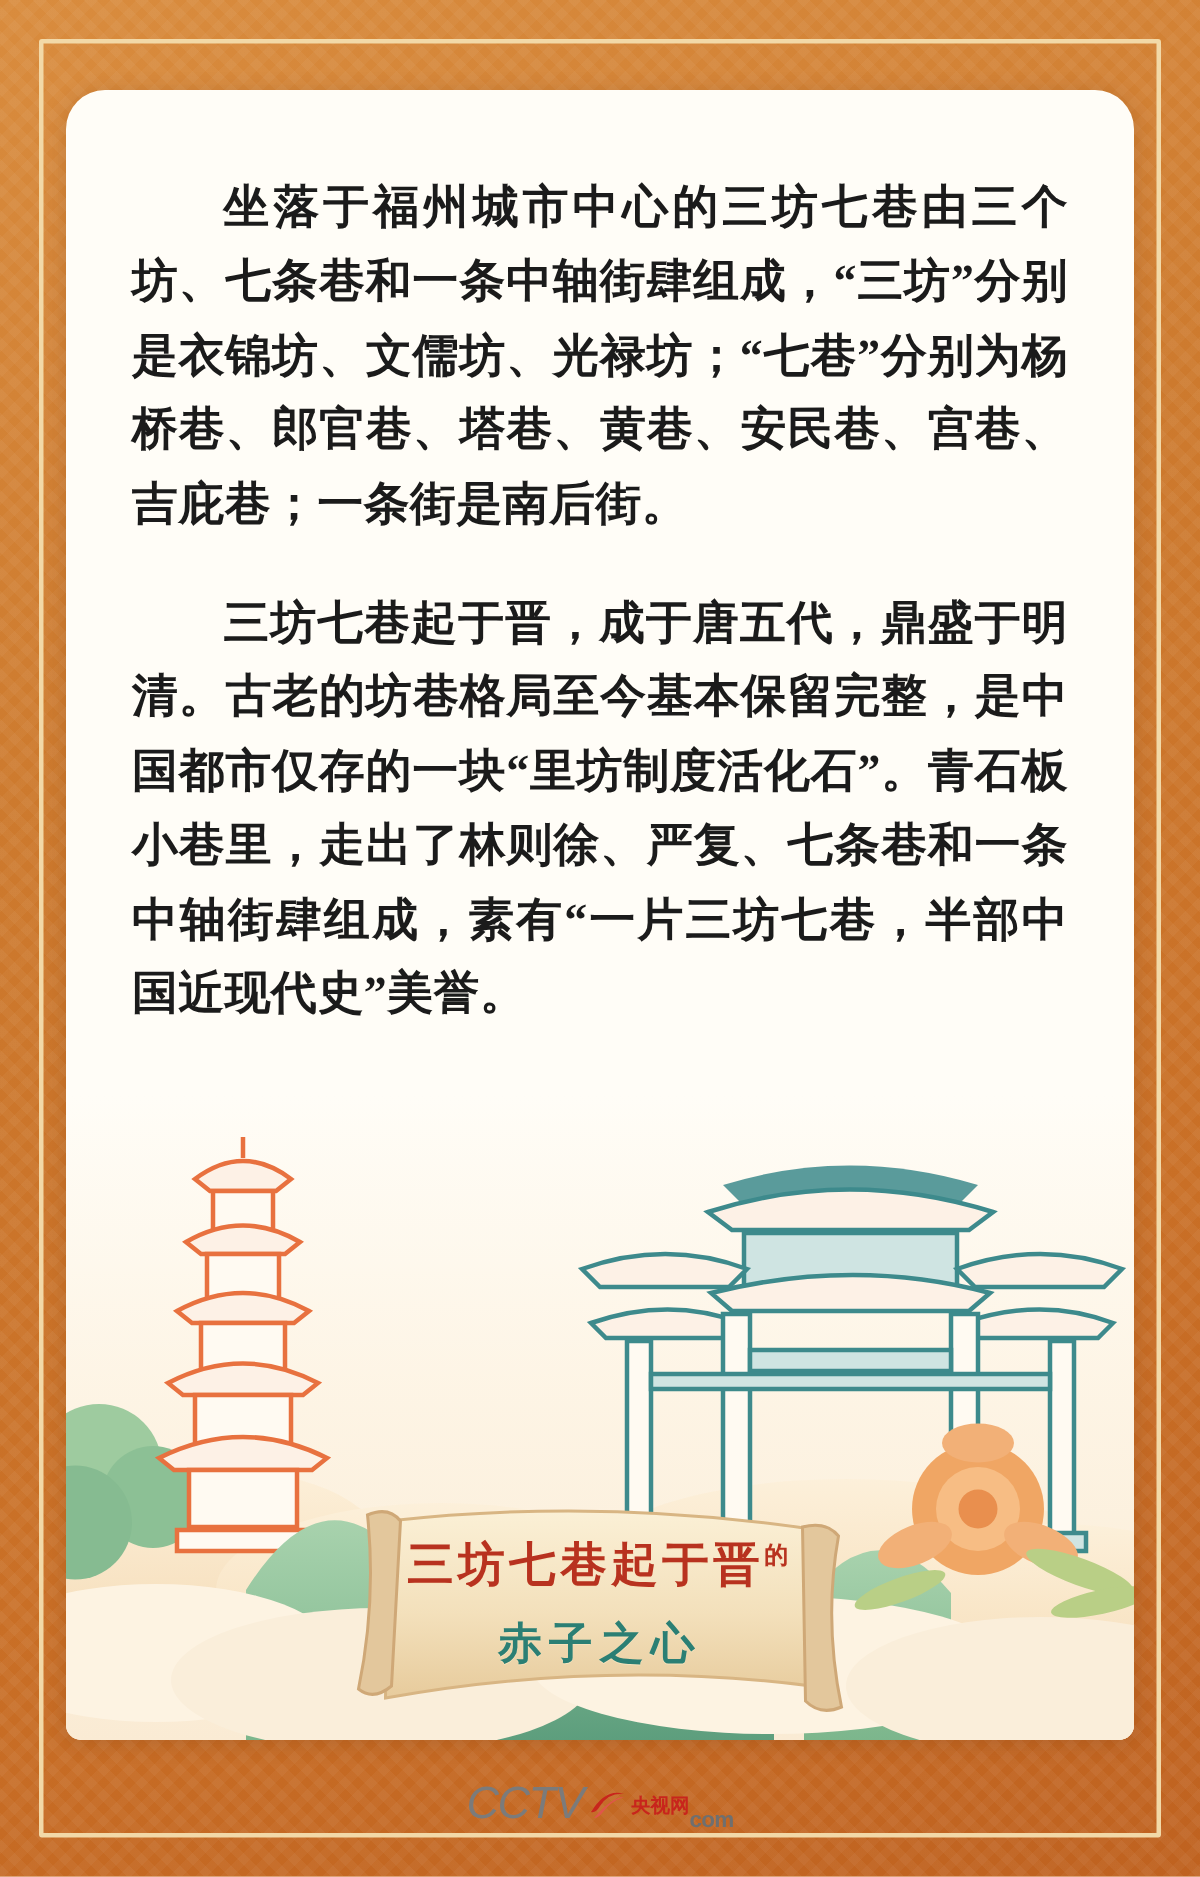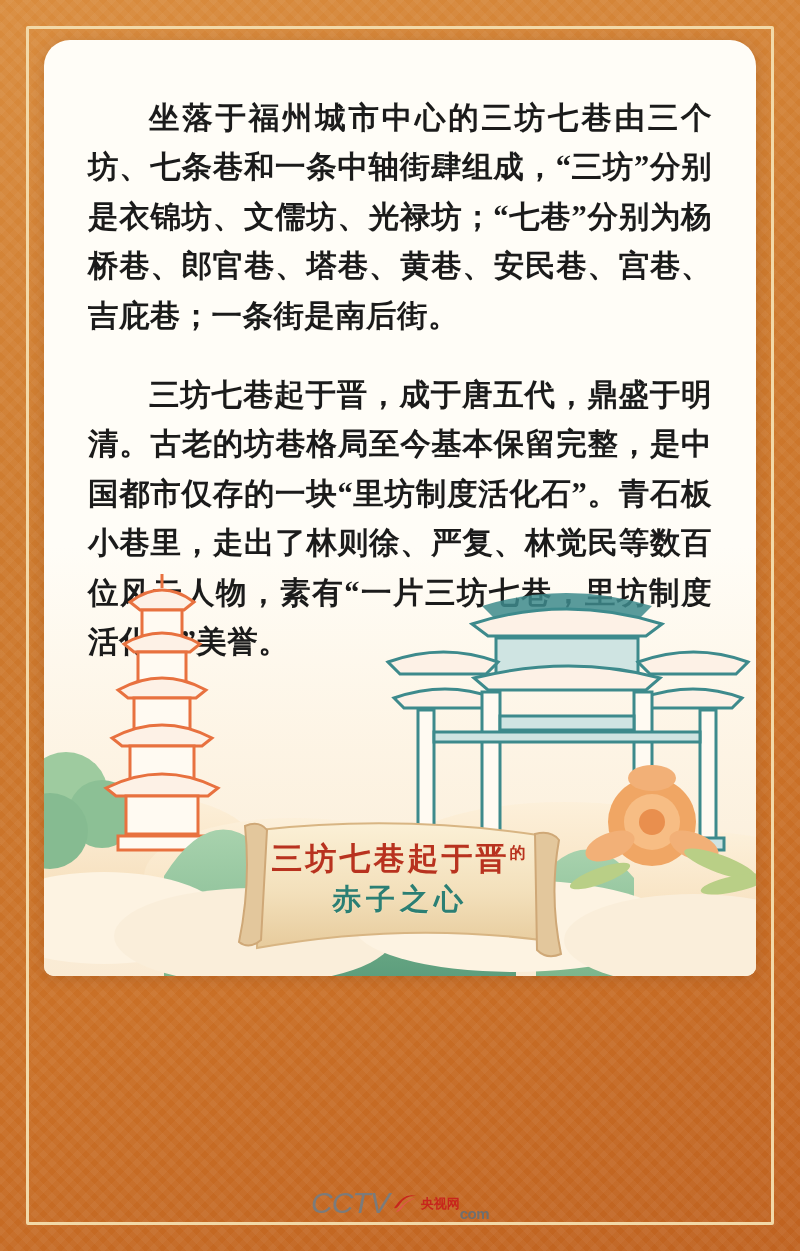--- a/index.html
+++ b/index.html
@@ -32,23 +32,23 @@
     bottom: 26px;
     border: 3px solid #f2d9a8;
     border-radius: 2px;
     box-sizing: border-box;
   }
 
   
   #paper {
     position: absolute;
     left: 44px;
-    top: 40px;
+    top: 60px;
     width: 712px;
-    height: 936px;
+    height: 1100px;
     background: #fffdf7;
     border-radius: 26px 26px 10px 10px;
     box-shadow: 0 2px 14px rgba(90,40,10,0.18);
     overflow: hidden;
   }
   
   #paper::after {
     content: "";
     position: absolute;
     left: 0; right: 0; bottom: 0;
@@ -113,21 +113,21 @@
     letter-spacing: 3px;
     text-shadow: 0 1px 0 #f6e2bb;
     font-family: "Liberation Serif", "DejaVu Serif", serif;
   }
   .banner-sup {
     font-size: 16px;
     vertical-align: super;
     color: #b8321f;
   }
   .banner-line2 {
-    margin-top: 0;
+    margin-top: 12px;
     font-size: 29px;
     font-weight: 700;
     color: #2b7f74;
     letter-spacing: 5px;
     text-shadow: 0 1px 0 #f6e2bb;
     font-family: "Liberation Serif", "DejaVu Serif", serif;
   }
 
   
   #footer {
@@ -191,21 +191,21 @@
 </head>
 <body>
 
 <div id="poster">
   <div id="frame-inner"></div>
 
   <div id="paper">
 
     <div id="article">
       <p class="para">坐落于福州城市中心的三坊七巷由三个坊、七条巷和一条中轴街肆组成，“三坊”分别是衣锦坊、文儒坊、光禄坊；“七巷”分别为杨桥巷、郎官巷、塔巷、黄巷、安民巷、宫巷、吉庇巷；一条街是南后街。</p>
-      <p class="para">三坊七巷起于晋，成于唐五代，鼎盛于明清。古老的坊巷格局至今基本保留完整，是中国都市仅存的一块“里坊制度活化石”。青石板小巷里，走出了林则徐、严复、林觉民等数百位风云人物，素有“一片三坊七巷，里坊制度活化石”美誉。</p>
+      <p class="para">三坊七巷起于晋，成于唐五代，鼎盛于明清。古老的坊巷格局至今基本保留完整，是中国都市仅存的一块“里坊制度活化石”。青石板小巷里，走出了林则徐、严复、七条巷和一条中轴街肆组成，素有“一片三坊七巷，半部中国近现代史”美誉。</p>
     </div>
 
     <div id="illustration">
       <svg viewBox="0 0 712 430" preserveAspectRatio="none" aria-hidden="true">
         <defs>
           <linearGradient id="hillG" x1="0" y1="0" x2="0" y2="1">
             <stop offset="0%" stop-color="#8cc39a"></stop>
             <stop offset="100%" stop-color="#5d9e7d"></stop>
           </linearGradient>
           <linearGradient id="hillG2" x1="0" y1="0" x2="0" y2="1">

